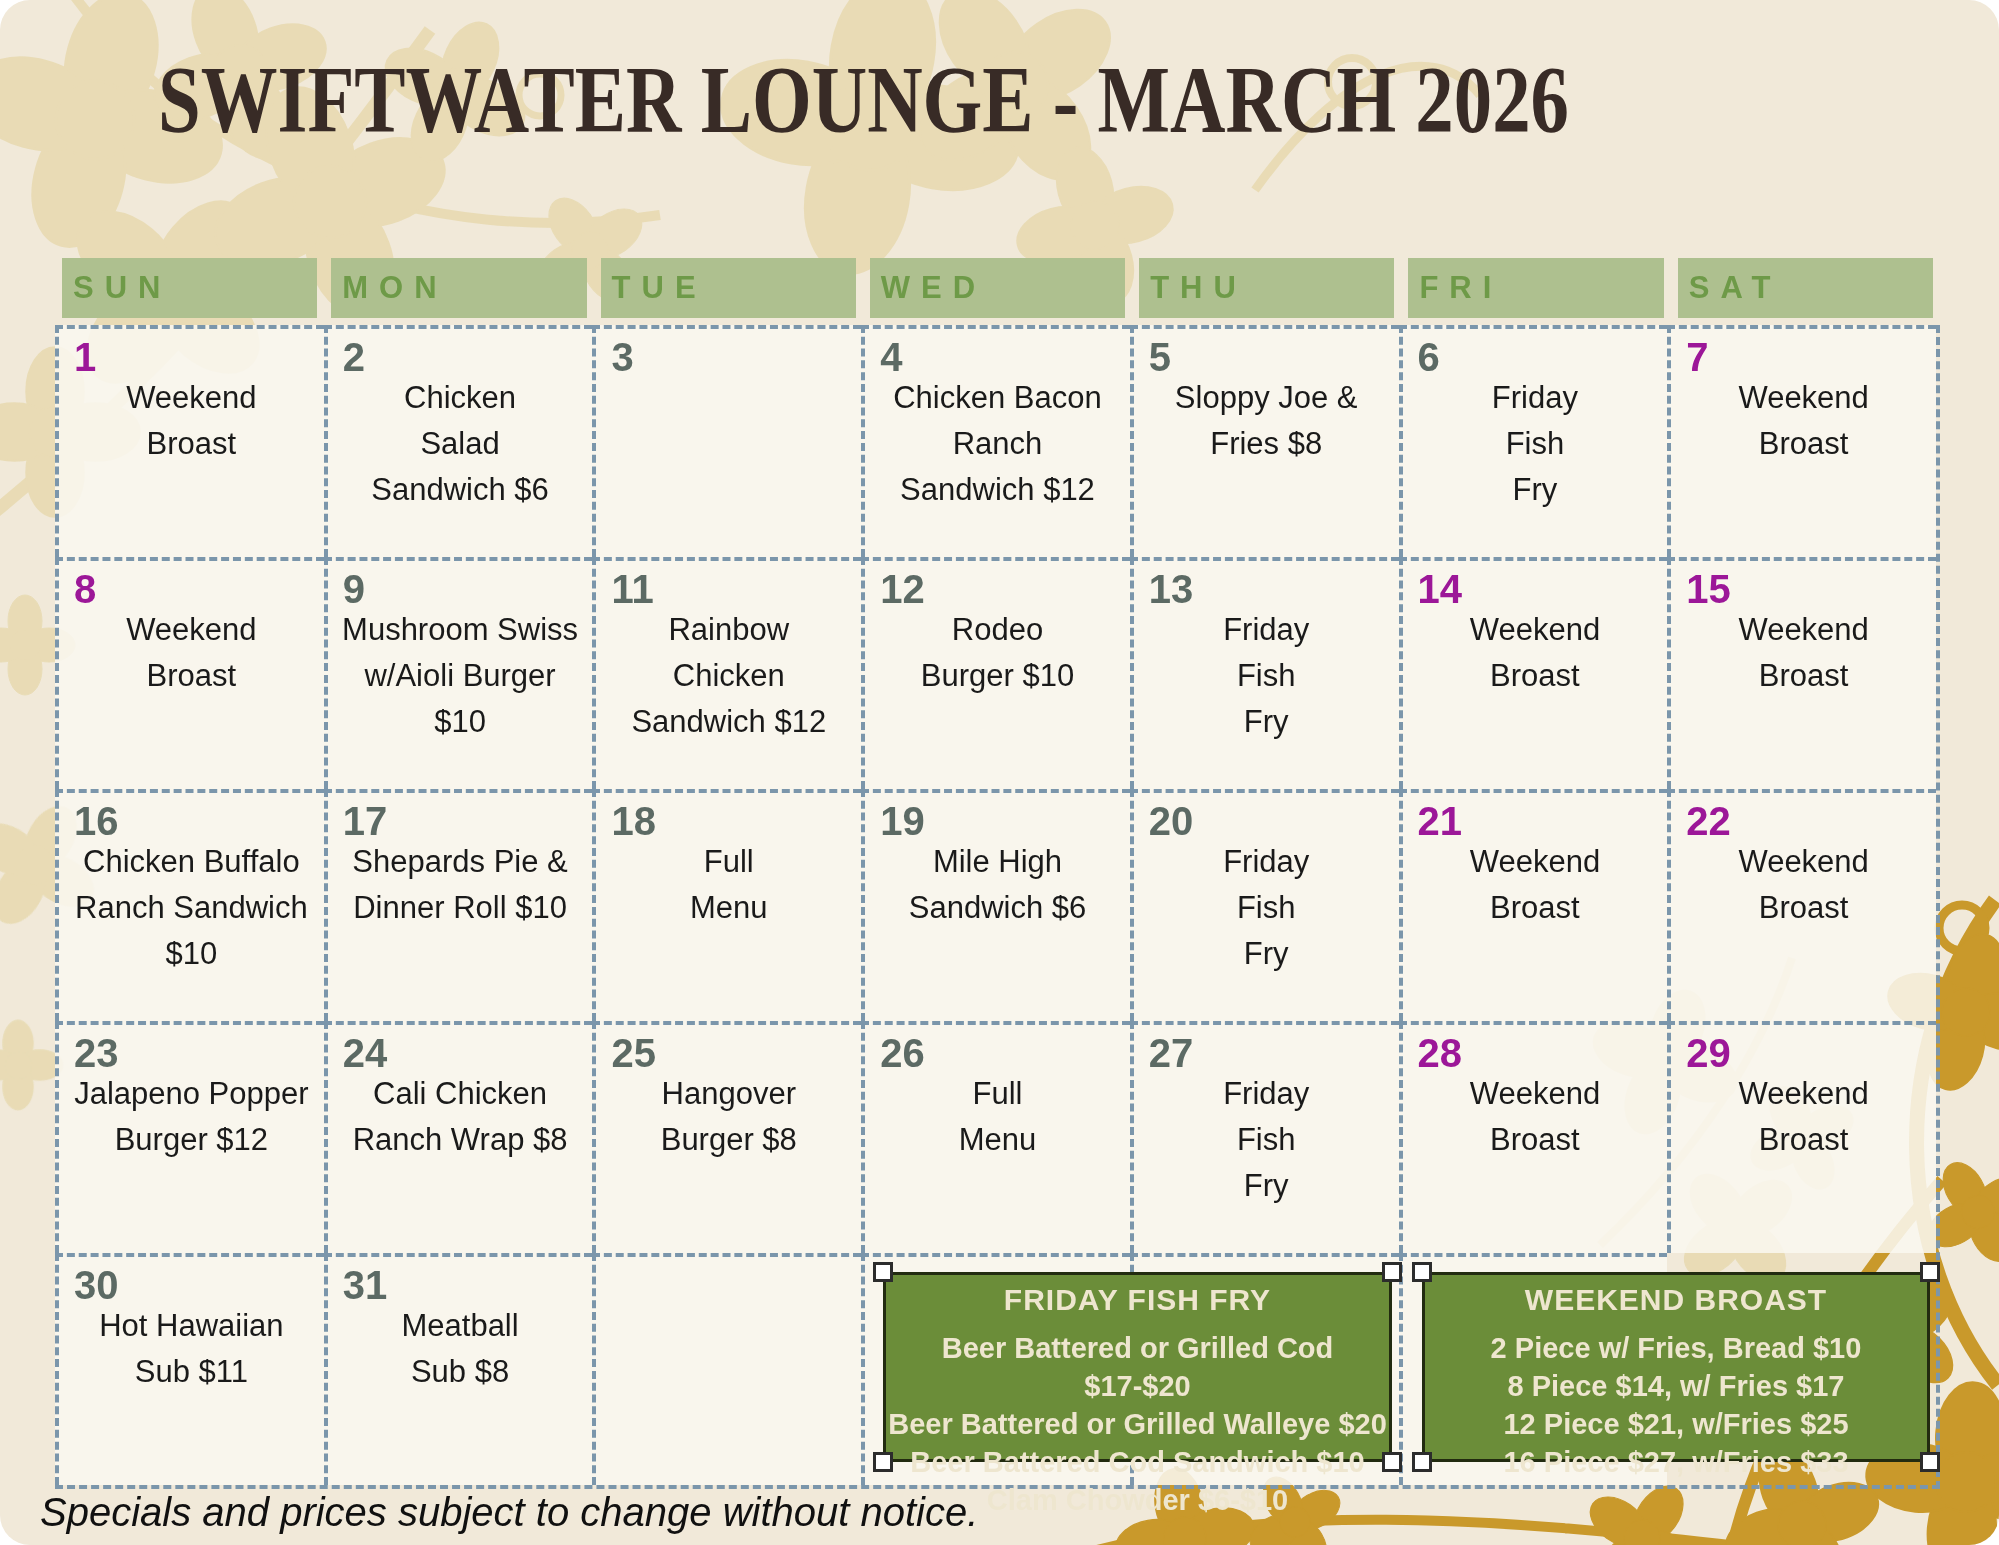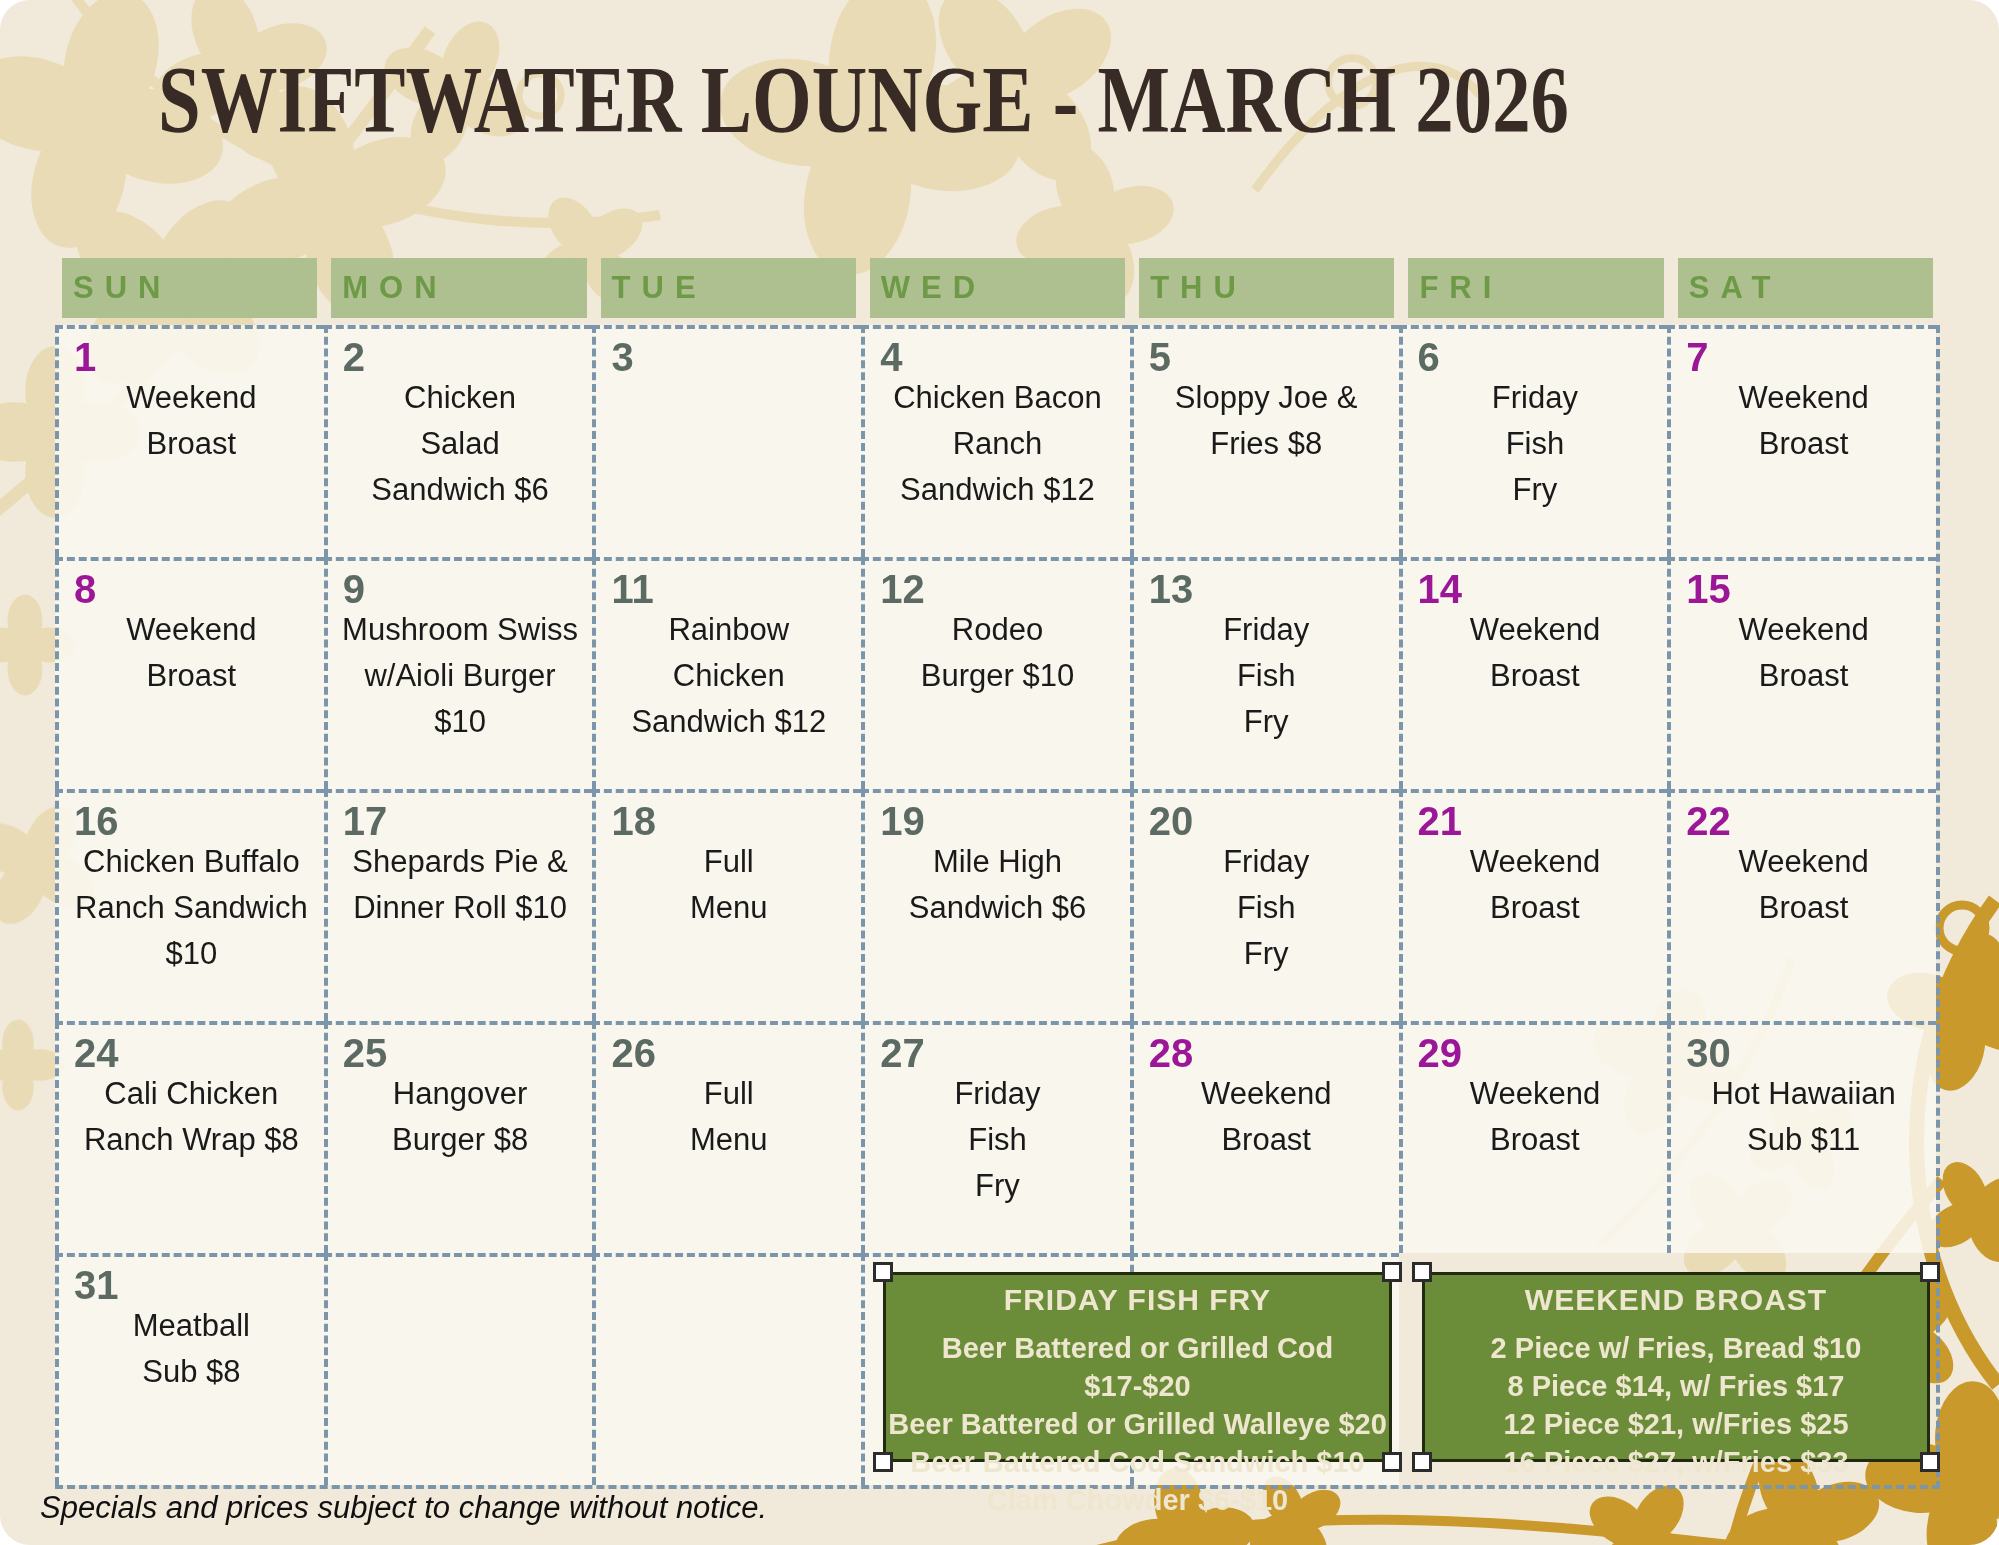--- a/index.html
+++ b/index.html
@@ -34,21 +34,21 @@
     line-height:1.48;color:var(--ink);white-space:pre-line;}
   .gbox{position:absolute;z-index:3;background:var(--box-bg);
     border:3px solid var(--box-border);box-sizing:border-box;
     text-align:center;color:var(--box-ink);}
   .gbox-title{font-size:30px;font-weight:bold;margin-top:8px;letter-spacing:1px;}
   .gbox-lines{font-size:29px;font-weight:bold;line-height:38px;white-space:pre-line;margin-top:12px;}
   .handle{position:absolute;width:20px;height:20px;background:#fff;
     border:3px solid #2c2c2c;box-sizing:border-box;}
   .h-tl{left:-13px;top:-13px;} .h-tr{right:-13px;top:-13px;}
   .h-bl{left:-13px;bottom:-13px;} .h-br{right:-13px;bottom:-13px;}
-  .footer{position:absolute;left:40px;top:1490px;z-index:2;font-size:31px;
+  .footer{position:absolute;left:40px;top:1490px;z-index:2;font-size:40px;
     font-style:italic;color:#101010;}
 </style>
 </head>
 <body>
 
 <div class="page">
 
   <svg class="art" width="1999" height="1545" viewBox="0 0 1999 1545">
     <defs>
       <g id="clover">
@@ -237,20 +237,25 @@
           <div class="special">Weekend
 Broast</div>
         </div>
 
       <div class="cell weekend">
           <span class="date">22</span>
           <div class="special">Weekend
 Broast</div>
         </div>
       <div class="cell">
+          <span class="date">23</span>
+          <div class="special">Jalapeno Popper
+Burger $12</div>
+        </div>
+      <div class="cell">
           <span class="date">24</span>
           <div class="special">Cali Chicken
 Ranch Wrap $8</div>
         </div>
       <div class="cell">
           <span class="date">25</span>
           <div class="special">Hangover
 Burger $8</div>
         </div>
       <div class="cell">

